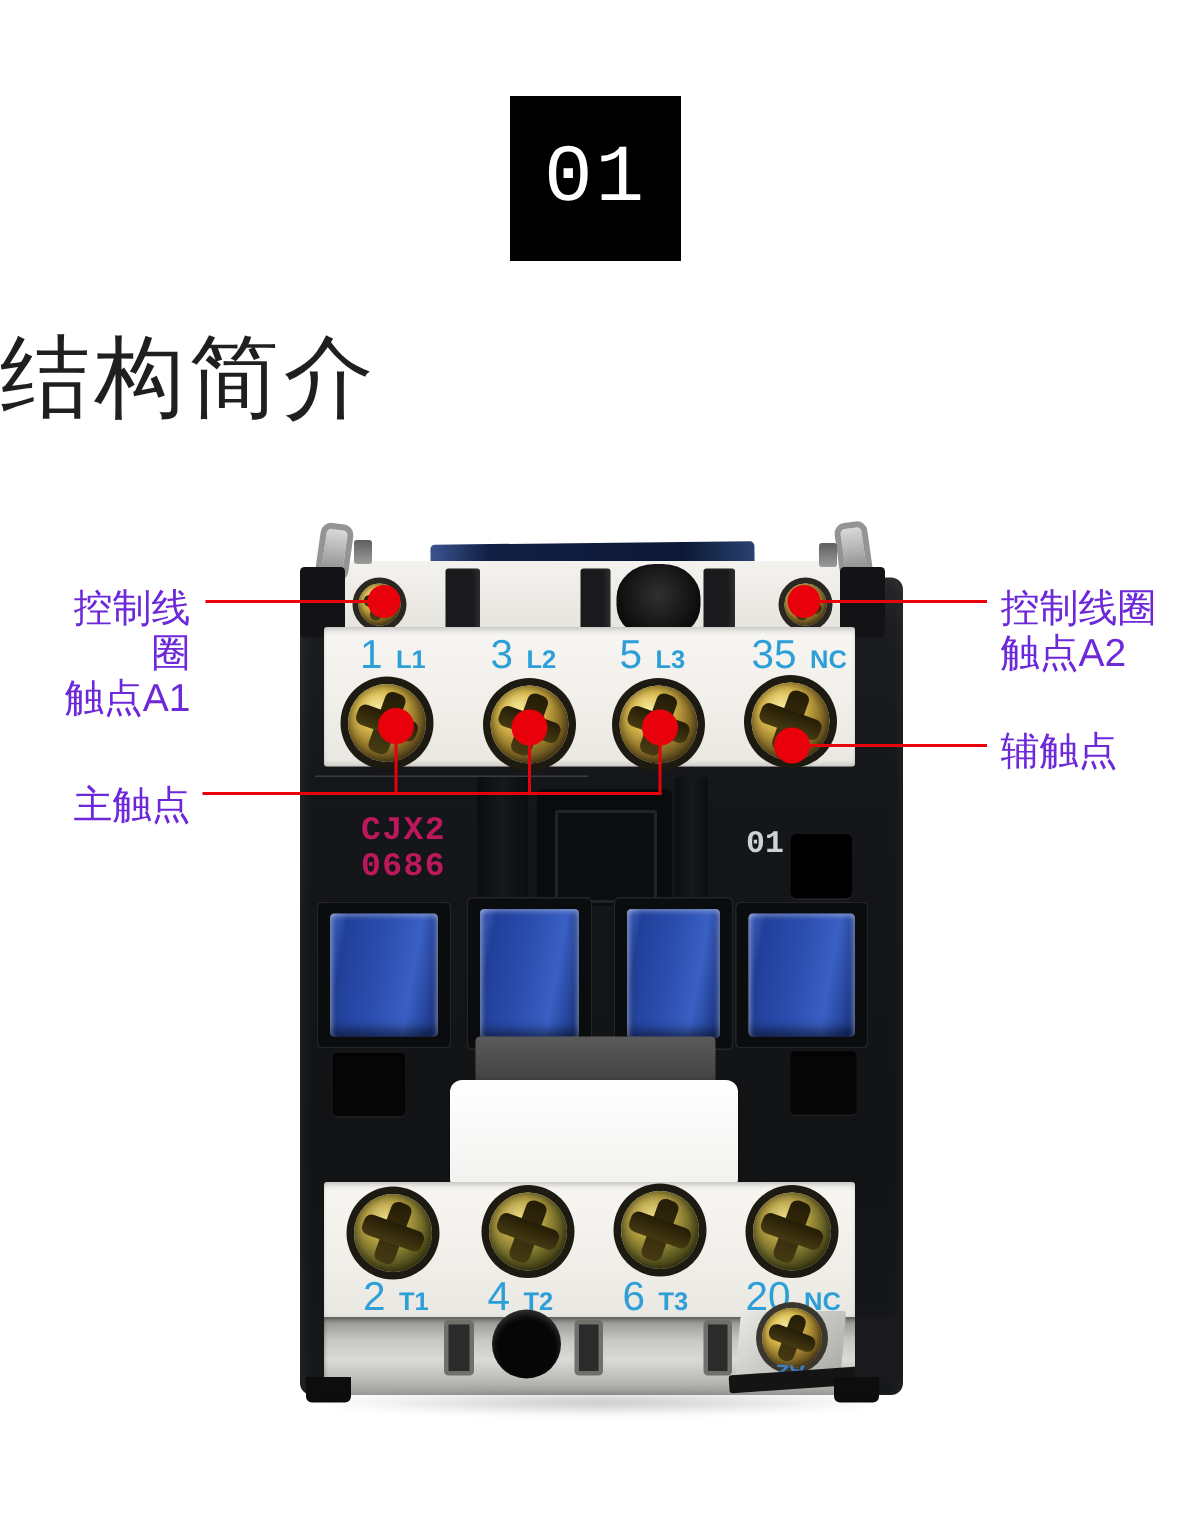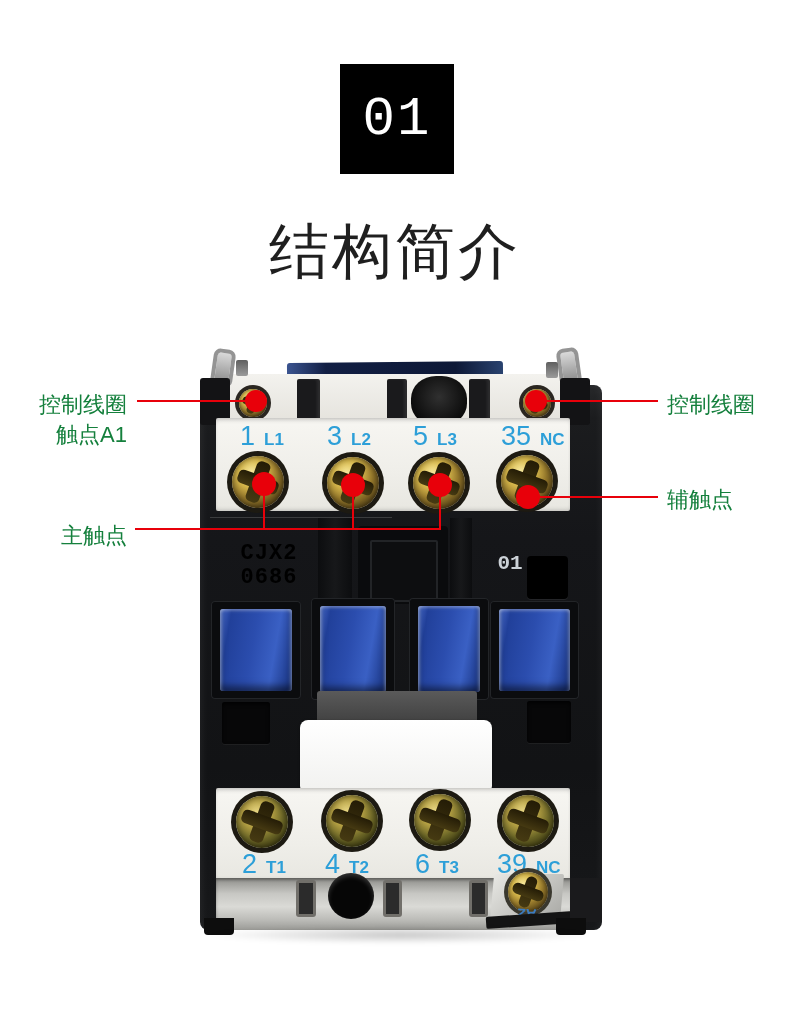--- a/index.html
+++ b/index.html
@@ -13,21 +13,21 @@
 
   
   .num-badge {
     left:340px; top:64px; width:114px; height:110px;
     background:#000; color:#fff;
     display:flex; align-items:center; justify-content:center;
     font-family:"Liberation Mono","DejaVu Sans Mono",monospace;
     font-size:54px; letter-spacing:2px;
   }
   .page-title {
-    left:0; top:212px; width:790px; text-align:center;
+    left:0; top:212px; width:790px; text-align:left;
     font-size:60px; font-weight:300; color:#1f1f1f; letter-spacing:3px;
   }
 
   
   .dev-body {
     left:200px; top:385px; width:402px; height:545px;
     background:linear-gradient(180deg,#27282a 0%,#1b1c1e 6%,#151619 28%,#121315 70%,#17181a 100%);
     border-radius:8px;
     box-shadow:inset 6px 0 10px -5px rgba(255,255,255,.08), inset -6px 0 10px -5px rgba(255,255,255,.06);
   }
@@ -71,21 +71,21 @@
   .term-label .num { font-size:27px; }
   .term-label .code { font-size:17px; margin-left:9px; font-weight:bold; }
 
   
   .groove { left:210px; top:517px; width:182px; height:1px; background:rgba(255,255,255,.16); }
   .channel { background:linear-gradient(90deg,#0c0d0f,#17181a 50%,#0c0d0f); }
   .center-block { left:358px; top:526px; width:90px; height:78px; background:#0a0b0d; border-radius:4px; }
   .center-inner { left:370px; top:540px; width:68px; height:62px; border:2px solid #222427; border-radius:2px; background:#0d0e10; }
   .model-text { left:224px; top:542px; width:90px; text-align:center;
     font-family:"Liberation Mono","DejaVu Sans Mono",monospace;
-    font-size:22px; font-weight:bold; color:#000000; line-height:24px; letter-spacing:1px; }
+    font-size:22px; font-weight:bold; color:#be185d; line-height:24px; letter-spacing:1px; }
   .panel-code { left:490px; top:552px; width:40px; text-align:center;
     font-family:"Liberation Mono","DejaVu Sans Mono",monospace;
     font-size:21px; font-weight:bold; color:#ccd2d7; }
   .black-sq { left:527px; top:556px; width:41px; height:43px; background:#000; border-radius:4px;
     box-shadow:0 1px 0 rgba(255,255,255,.07); }
 
   .win-frame { position:absolute; background:#0b0c0e; border-radius:4px; padding:8px 9px;
     box-shadow:inset 0 0 0 1px #232528; }
   .win-blue { width:100%; height:100%; border-radius:3px;
     background:linear-gradient(100deg,#4a6ed0 0%,#21409a 14%,#2b4dae 45%,#3a60c4 72%,#16307c 100%);
@@ -115,21 +115,21 @@
   .dev-shadow { left:205px; top:926px; width:390px; height:18px;
     background:radial-gradient(ellipse at center, rgba(0,0,0,.22), rgba(0,0,0,0) 70%); filter:blur(2px); }
 
   
   .red-line { position:absolute; background:#e8000a; height:2px; }
   .red-line.v { width:2px; }
   .red-dot { position:absolute; width:24px; height:24px; border-radius:50%; background:#e8000a; }
   .red-dot.sm { width:22px; height:22px; }
 
   
-  .callout { position:absolute; font-size:22px; color:#15803d; line-height:30px; }
+  .callout { position:absolute; font-size:26px; color:#6d28d9; line-height:30px; }
   .callout.right-align { text-align:right; }
 </style>
 </head>
 <body>
 
 <div class="abs num-badge">
   <span>01</span>
 </div>
 <div class="abs page-title">结构简介</div>
 
@@ -219,21 +219,21 @@
   </div>
   <div class="term-label" style="left:325px;top:849px;">
     <span class="num">4</span>
     <span class="code">T2</span>
   </div>
   <div class="term-label" style="left:415px;top:849px;">
     <span class="num">6</span>
     <span class="code">T3</span>
   </div>
   <div class="term-label" style="left:497px;top:849px;">
-    <span class="num">39</span>
+    <span class="num">20</span>
     <span class="code">NC</span>
   </div>
 
   <div class="abs metal"></div>
   <div class="abs metal-slot" style="left:296px;top:880px;width:20px;height:37px;"></div>
   <div class="abs metal-slot" style="left:383px;top:880px;width:19px;height:37px;"></div>
   <div class="abs metal-slot" style="left:469px;top:880px;width:19px;height:37px;"></div>
   <div class="abs metal-hole"></div>
   <div class="abs metal-plate"></div>
   <div class="screw mid" style="left:508px;top:872px;"></div>
@@ -260,16 +260,17 @@
   <div class="red-dot" style="left:516px;top:485px;"></div>
   <div class="red-line" style="left:529px;top:496px;width:129px;"></div>
 
   <div class="callout right-align" style="left:27px;top:390px;width:100px;">
     <div>控制线圈</div>
     <div>触点A1</div>
   </div>
   <div class="callout right-align" style="left:27px;top:521px;width:100px;">主触点</div>
   <div class="callout" style="left:667px;top:390px;width:110px;">
     <div>控制线圈</div>
+    <div>触点A2</div>
   </div>
   <div class="callout" style="left:667px;top:485px;width:110px;">辅触点</div>
 
 </div>
 
 </body></html>

